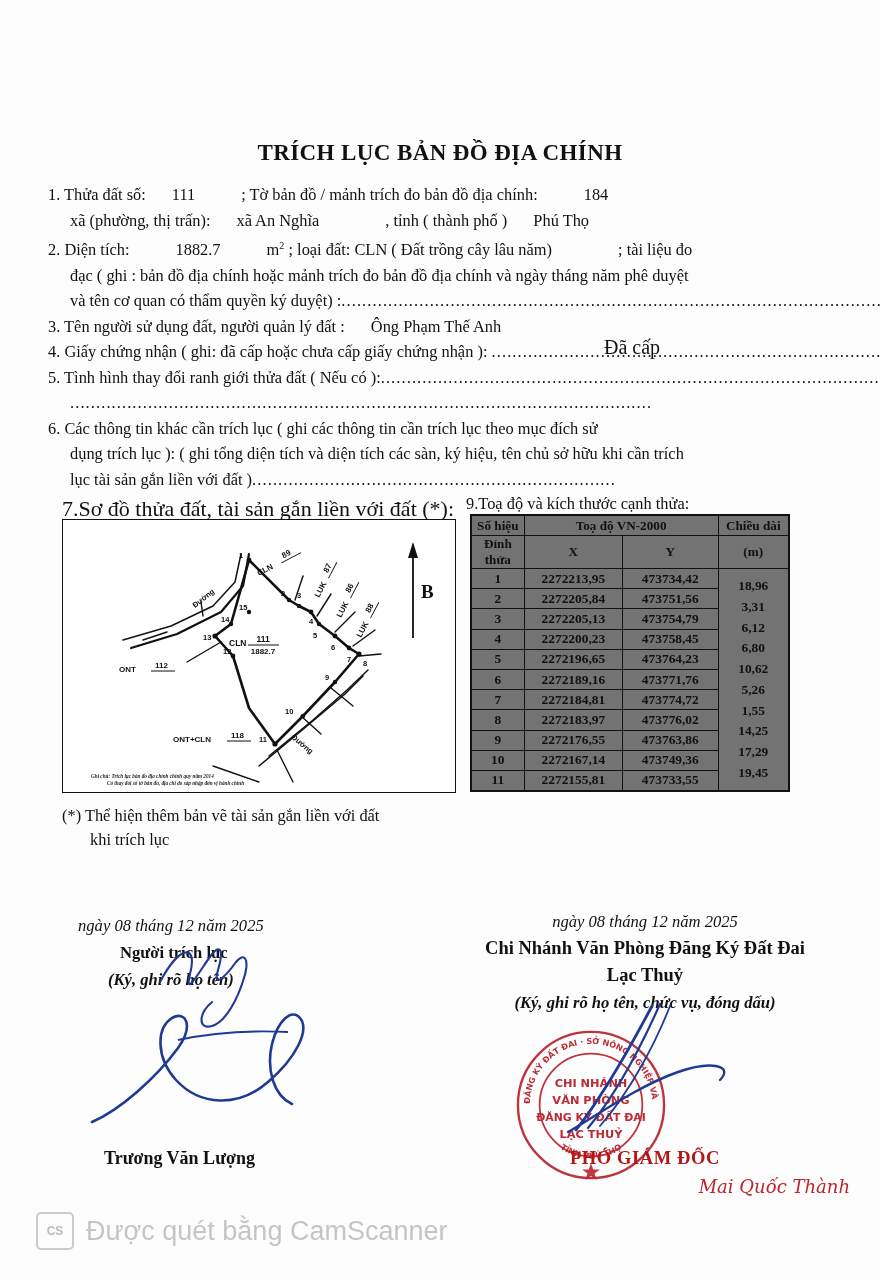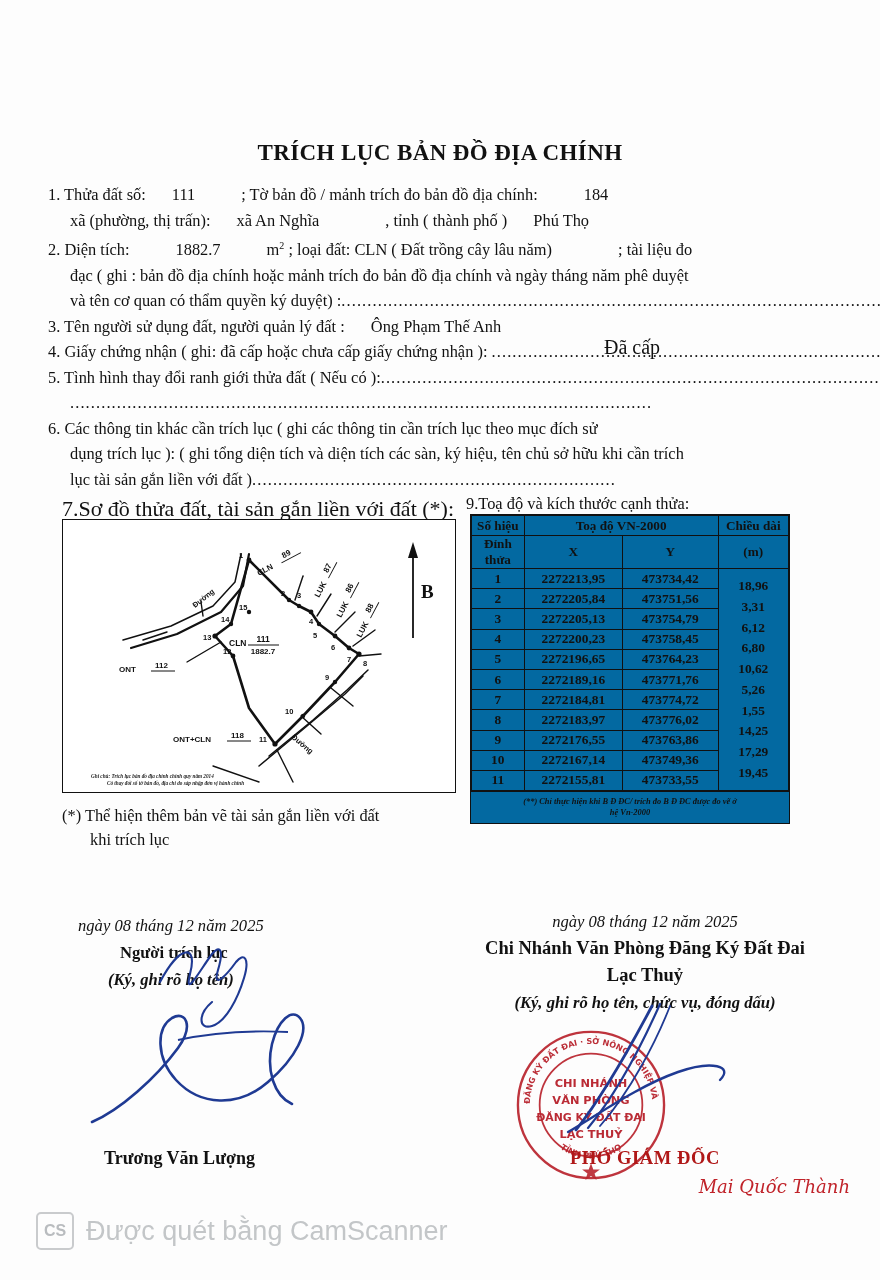--- a/index.html
+++ b/index.html
@@ -33,21 +33,21 @@
   
   .sec7-title{position:absolute;left:62px;top:496px;font-size:22px;}
   .diagram{position:absolute;left:62px;top:519px;width:392px;height:272px;border:1.6px solid #111;background:#fff;overflow:hidden;}
   .diagram svg{display:block;}
   .diag-note{position:absolute;left:28px;bottom:5px;font-size:5.2px;font-style:italic;font-weight:bold;line-height:7px;color:#222;}
   .star-note{position:absolute;left:62px;top:804px;font-size:16.4px;line-height:24px;width:400px;}
   .star-note .l2{padding-left:28px;}
 
   
   .sec9-title{position:absolute;left:466px;top:494px;font-size:16.4px;}
-  .coord-wrap{position:absolute;left:470px;top:514px;width:318px;border:1.8px solid #111;background:#0369a1;}
+  .coord-wrap{position:absolute;left:470px;top:514px;width:318px;border:1.8px solid #111;background:#737373;}
   table.coord{border-collapse:collapse;width:100%;font-size:13px;}
   table.coord th,table.coord td{border:1px solid #111;text-align:center;padding:0;}
   table.coord thead th{font-weight:bold;font-size:13.2px;height:19px;}
   table.coord td{height:19.2px;font-size:13.4px;font-weight:bold;}
   .c-no{width:52px;}
   .c-x{width:98px;}
   .c-y{width:95px;}
   .c-len{width:70px;font-size:13.4px;}
   .len-cell{vertical-align:middle;border-radius:26px;}
   .tbl-foot{border-top:1.6px solid #111;font-size:8.4px;font-style:italic;font-weight:bold;text-align:center;line-height:11px;padding:4px 8px 5px;}
@@ -63,21 +63,21 @@
   .office{font-weight:bold;font-size:18.5px;line-height:27px;}
   .posn{position:absolute;left:440px;top:1148px;width:410px;text-align:center;font-size:18.5px;font-weight:bold;color:#b01818;letter-spacing:.6px;}
   .signame{position:absolute;left:440px;top:1176px;width:410px;text-align:right;font-size:18px;color:#c0232a;font-family:"DejaVu Serif",serif;font-style:italic;}
 
   
   .ink{position:absolute;pointer-events:none;}
   .stamp{position:absolute;left:512px;top:1026px;width:158px;height:158px;}
 
   
   .cs{position:absolute;left:36px;top:1212px;display:flex;align-items:center;gap:12px;}
-  .cs-badge{width:34px;height:34px;border:2.4px solid #c9cbcd;border-radius:5px;display:flex;align-items:center;justify-content:center;font-family:"Liberation Sans",sans-serif;font-weight:bold;font-size:16px;color:#b9bcbf;}
+  .cs-badge{width:34px;height:34px;border:2.4px solid #c9cbcd;border-radius:5px;display:flex;align-items:center;justify-content:center;font-family:"Liberation Sans",sans-serif;font-weight:bold;font-size:12px;color:#b9bcbf;}
   .cs-txt{font-family:"Liberation Sans",sans-serif;font-size:27px;color:#c3c6c8;}
 </style>
 </head>
 <body>
 
 <div class="page">
 
   <div class="doc-title">TRÍCH LỤC BẢN ĐỒ ĐỊA CHÍNH</div>
 
   <div class="body-block">
@@ -339,24 +339,20 @@
             <td class="c-x">2272167,14</td>
             <td class="c-y">473749,36</td>
           </tr>
           <tr>
             <td class="c-no">11</td>
             <td class="c-x">2272155,81</td>
             <td class="c-y">473733,55</td>
           </tr>
         </tbody>
     </table>
-    <div class="tbl-foot">
-      <div>(**) Chỉ thực hiện khi B Đ ĐC/ trích đo B Đ ĐC được đo vẽ ở</div>
-      <div>hệ Vn-2000</div>
-    </div>
   </div>
 
   <div class="sig-left">
     <div class="date-it">ngày 08 tháng 12 năm 2025</div>
     <div class="role">Người trích lục</div>
     <div class="paren">(Ký, ghi rõ họ tên)</div>
   </div>
 
   <svg class="ink" style="left:140px;top:930px;" width="220" height="130">
     <path d="M20 52 C40 14, 58 14, 50 44 C44 70, 60 40, 72 24 C80 14, 84 20, 78 40

